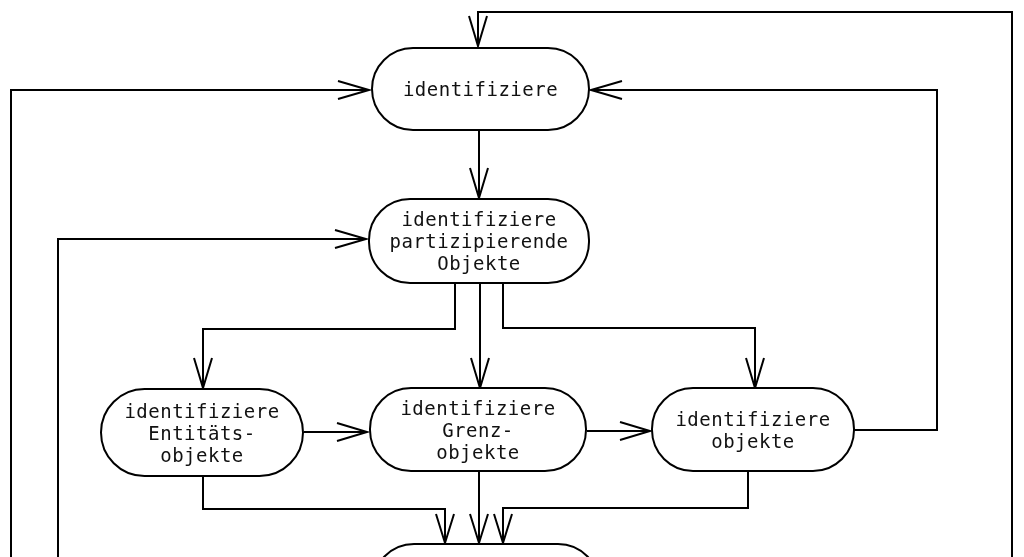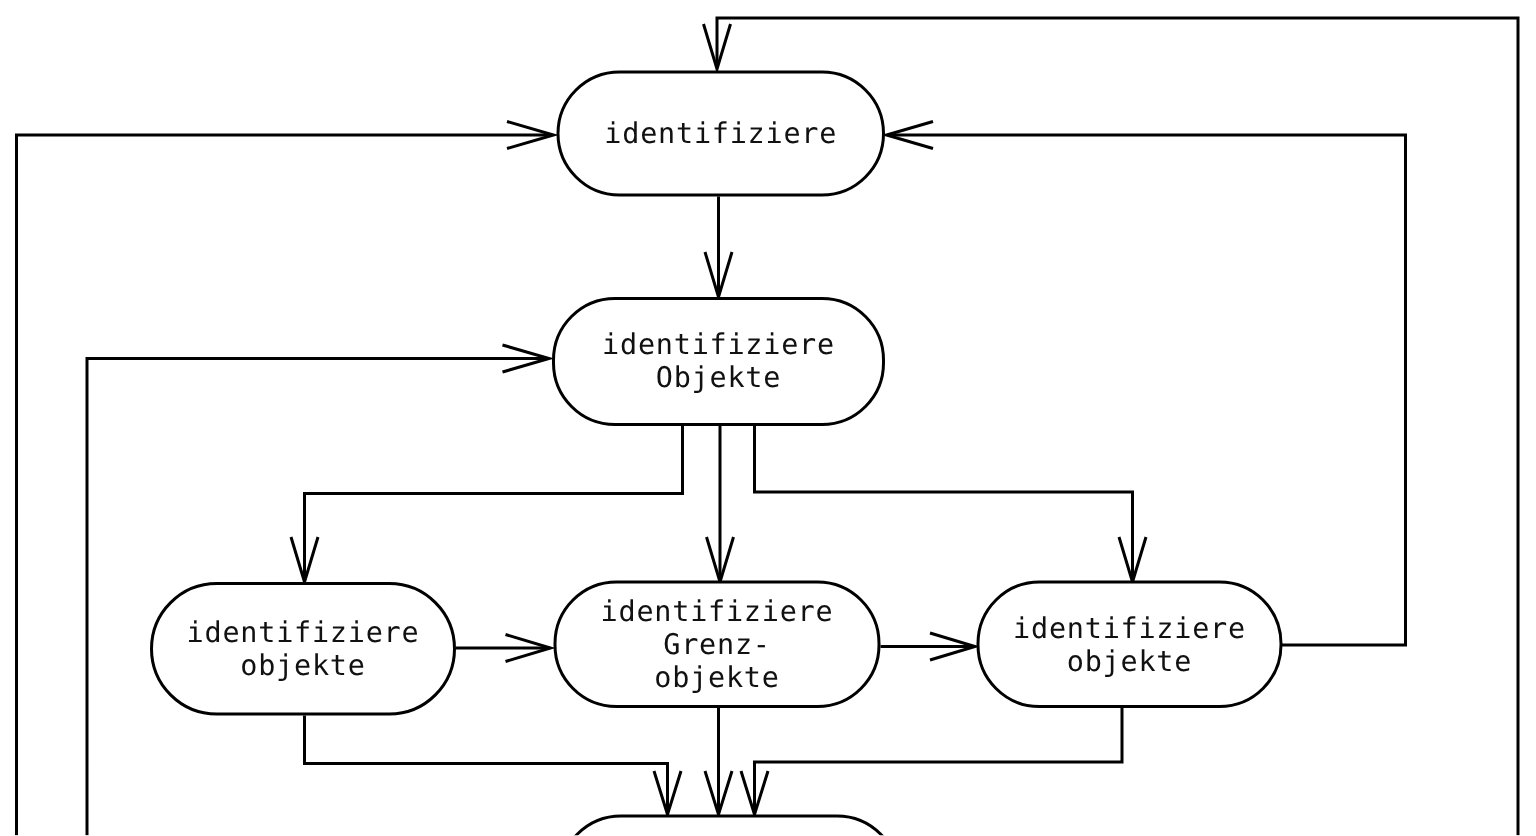--- a/index.html
+++ b/index.html
@@ -93,25 +93,27 @@
     <path d="M 748 472 L 748 508 L 503 508 L 503 541"></path>
     <path d="M 494 514 L 503 543 L 512 514"></path>
   </svg>
 
   <div class="node" style="left:371px; top:47px; width:219px; height:84px;">
     <span>identifiziere</span>
   </div>
 
   <div class="node" style="left:368px; top:198px; width:222px; height:86px;">
     <span>identifiziere</span>
+    <span>partizipierende</span>
     <span>Objekte</span>
   </div>
 
   <div class="node" style="left:100px; top:388px; width:204px; height:89px; border-radius:45px;">
     <span>identifiziere</span>
+    <span>Entitäts-</span>
     <span>objekte</span>
   </div>
 
   <div class="node" style="left:369px; top:387px; width:218px; height:85px;">
     <span>identifiziere</span>
     <span>Grenz-</span>
     <span>objekte</span>
   </div>
 
   <div class="node" style="left:651px; top:387px; width:204px; height:85px;">

